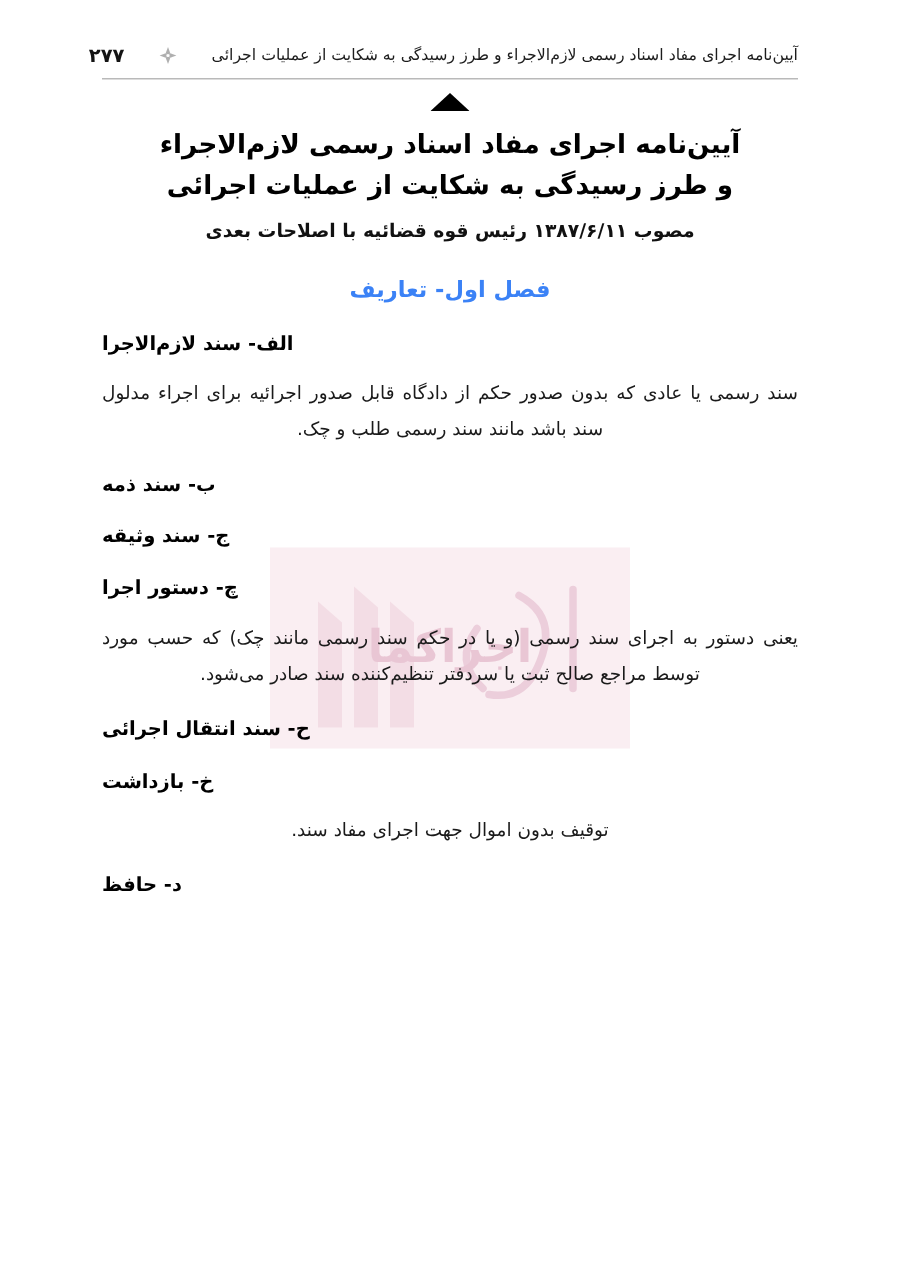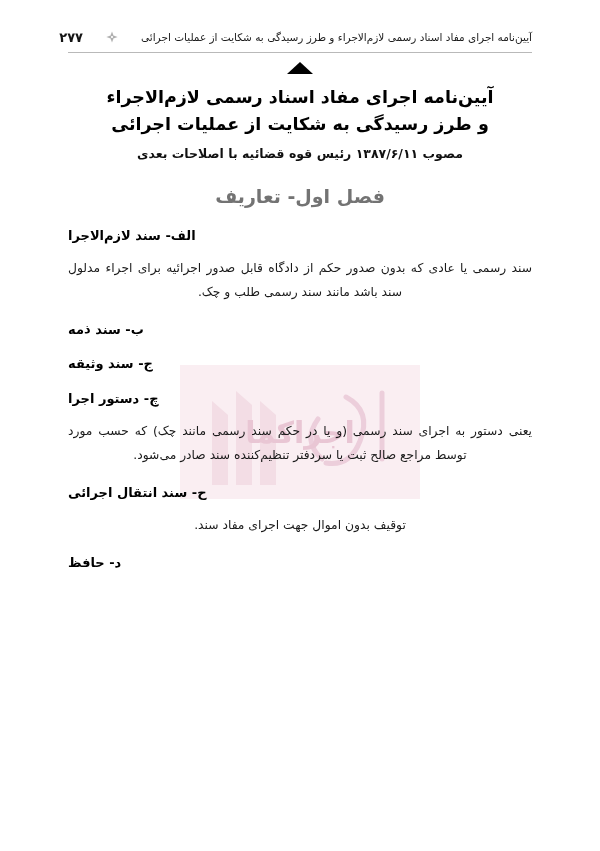--- a/index.html
+++ b/index.html
@@ -129,23 +129,23 @@
     text-align: center;
     font-size: 12.5px;
     font-weight: 700;
     color: #111;
     line-height: 1.5;
   }
 
   h2.chapter {
     margin: 18px 0 0 0;
     text-align: center;
-    font-size: 19px;
-    font-weight: 700;
-    color: #737373;
+    font-size: 15px;
+    font-weight: 700;
+    color: #3b82f6;
     line-height: 1.5;
   }
 
   p.body {
     margin: 12px 0 0 0;
     font-size: 12.3px;
     line-height: 1.95;
     text-align: justify;
     text-align-last: center;
     color: #1a1a1a;
@@ -232,18 +232,19 @@
 
     <h3 class="clause">ب- سند ذمه</h3>
 
     <h3 class="clause">ج- سند وثیقه</h3>
 
     <h3 class="clause">چ- دستور اجرا</h3>
     <p class="body">یعنی دستور به اجرای سند رسمی (و یا در حکم سند رسمی مانند چک) که حسب مورد توسط مراجع صالح ثبت یا سردفتر تنظیم‌کننده سند صادر می‌شود.</p>
 
     <h3 class="clause">ح- سند انتقال اجرائی</h3>
 
+    <h3 class="clause">خ- بازداشت</h3>
     <p class="short">توقیف بدون اموال جهت اجرای مفاد سند.</p>
 
     <h3 class="clause">د- حافظ</h3>
 
   </div>
 </div>
 
 </body></html>

